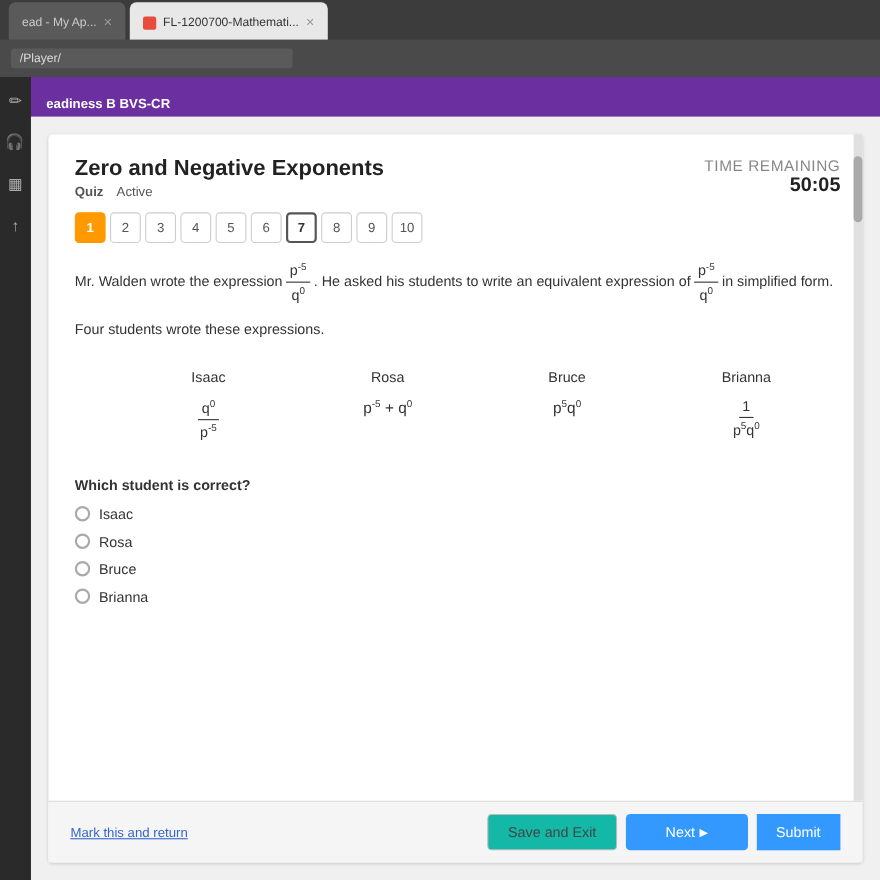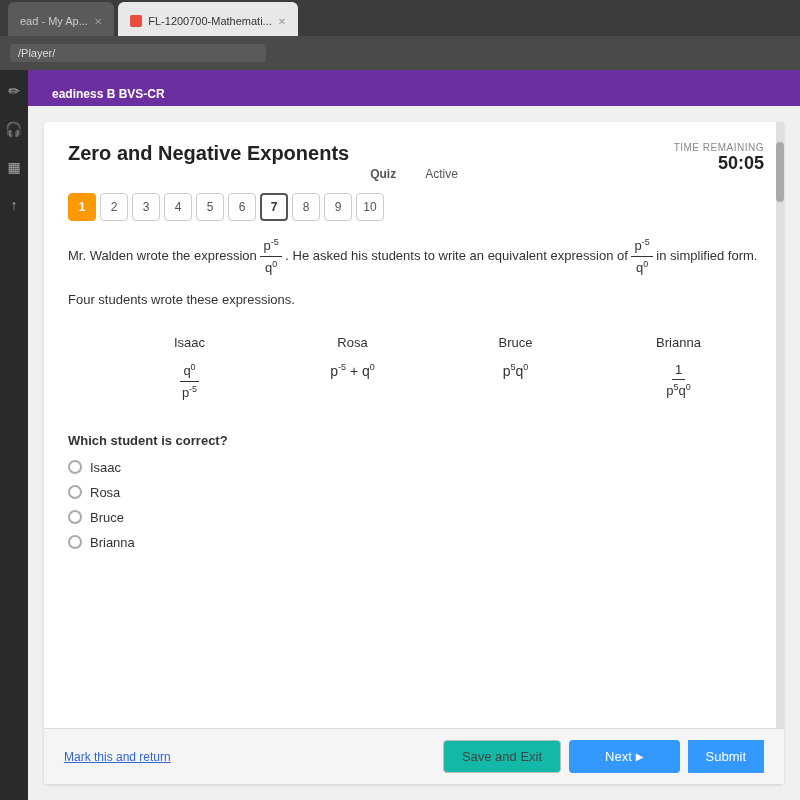--- a/index.html
+++ b/index.html
@@ -98,21 +98,21 @@
     
     .app-header {
       position: absolute;
       top: 70px;
       left: 28px;
       right: 0;
       height: 48px;
       background: #6b2fa0;
       display: flex;
       align-items: center;
-      padding: 0 24px;
+      padding: 0 14px;
       color: white;
       font-size: 12px;
       font-weight: bold;
     }
 
     
     .main-content {
       position: absolute;
       top: 106px;
       left: 28px;
@@ -134,25 +134,24 @@
     }
 
     .quiz-title {
       font-size: 20px;
       font-weight: bold;
       color: #222;
       margin-bottom: 2px;
     }
     .quiz-meta {
       display: flex;
-      gap: 29px;
+      gap: 12px;
       font-size: 12px;
       color: #555;
       margin-bottom: 12px;
-      justify-content: center;
     }
     .quiz-meta span:first-child { font-weight: bold; }
 
     
     .question-nav {
       display: flex;
       align-items: center;
       gap: 4px;
       margin-bottom: 16px;
     }
@@ -182,21 +181,21 @@
     }
 
     
     .timer {
       position: absolute;
       top: 20px;
       right: 20px;
       text-align: right;
     }
     .timer-label {
-      font-size: 10px;
+      font-size: 14px;
       color: #888;
       text-transform: uppercase;
       letter-spacing: 0.5px;
       margin-left: 23px;
     }
     .timer-value {
       font-size: 18px;
       font-weight: bold;
       color: #222;
     }

